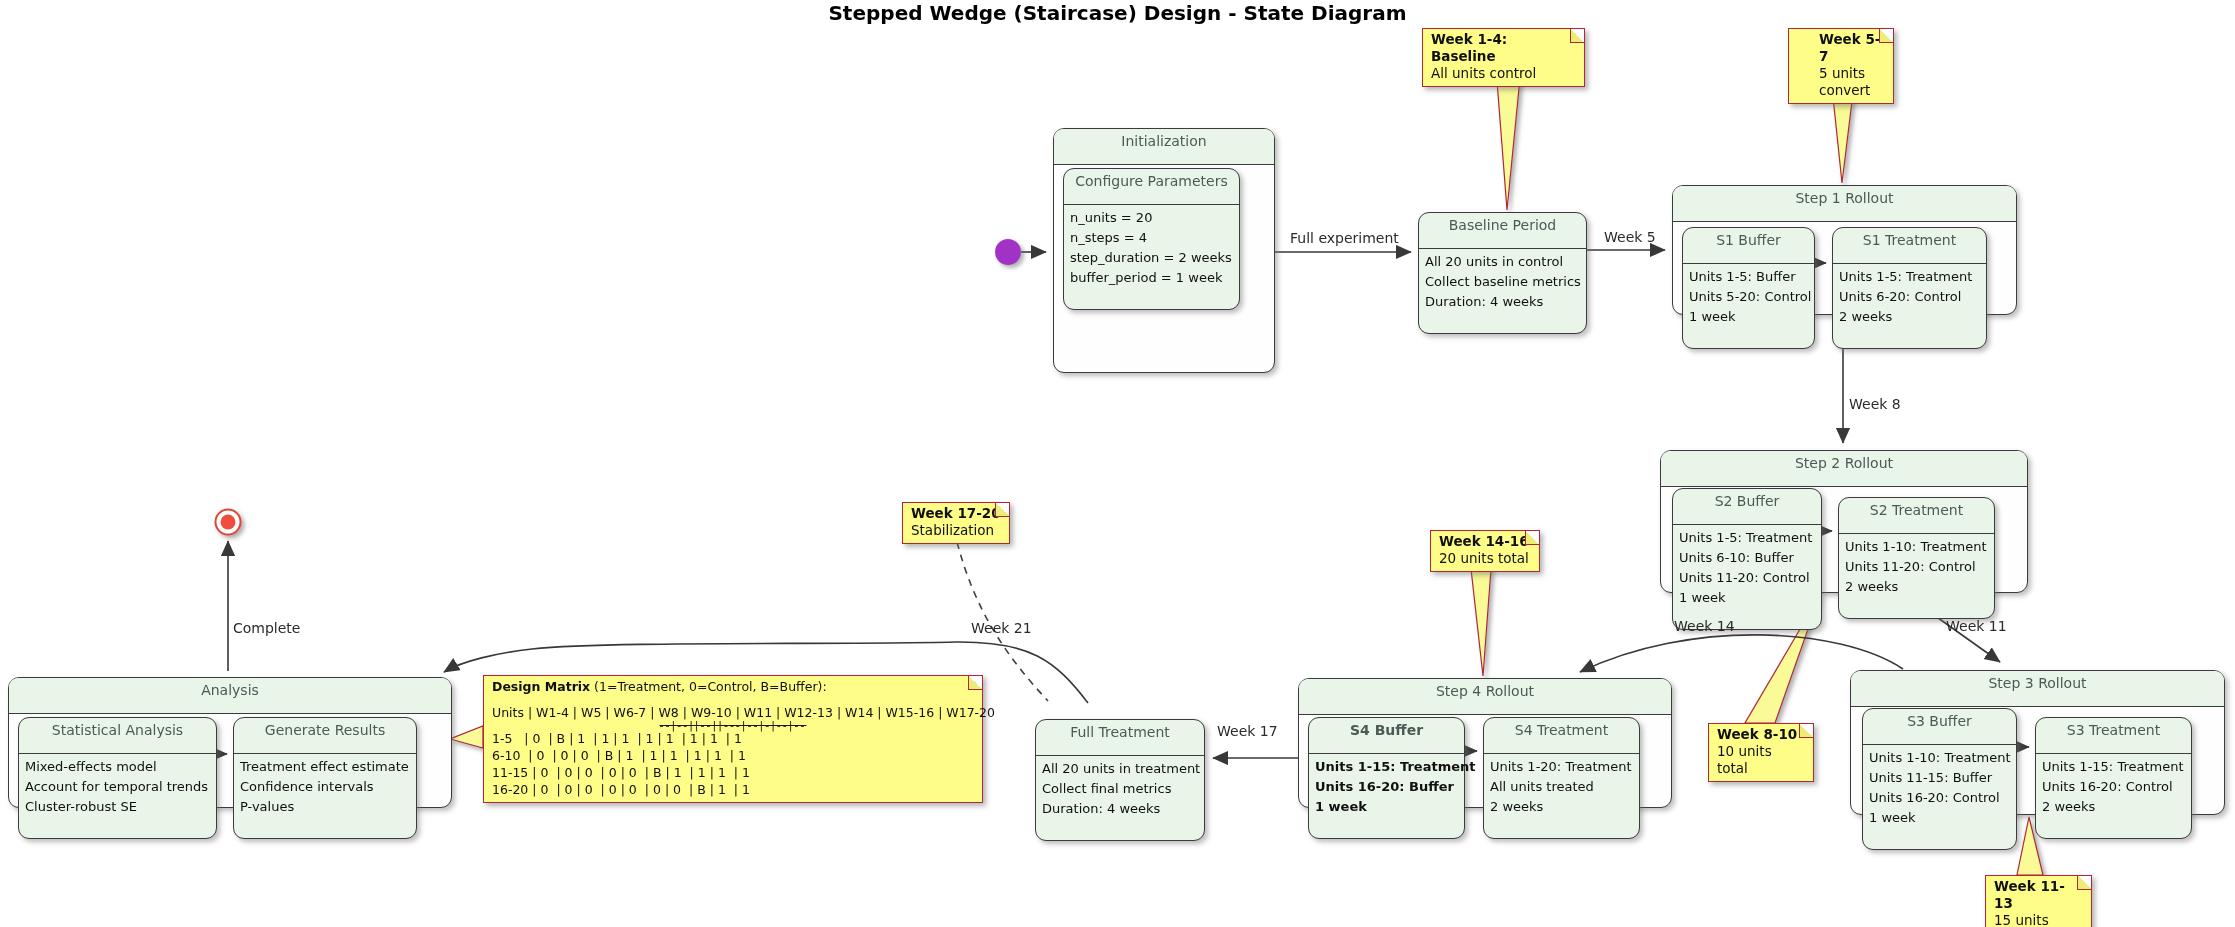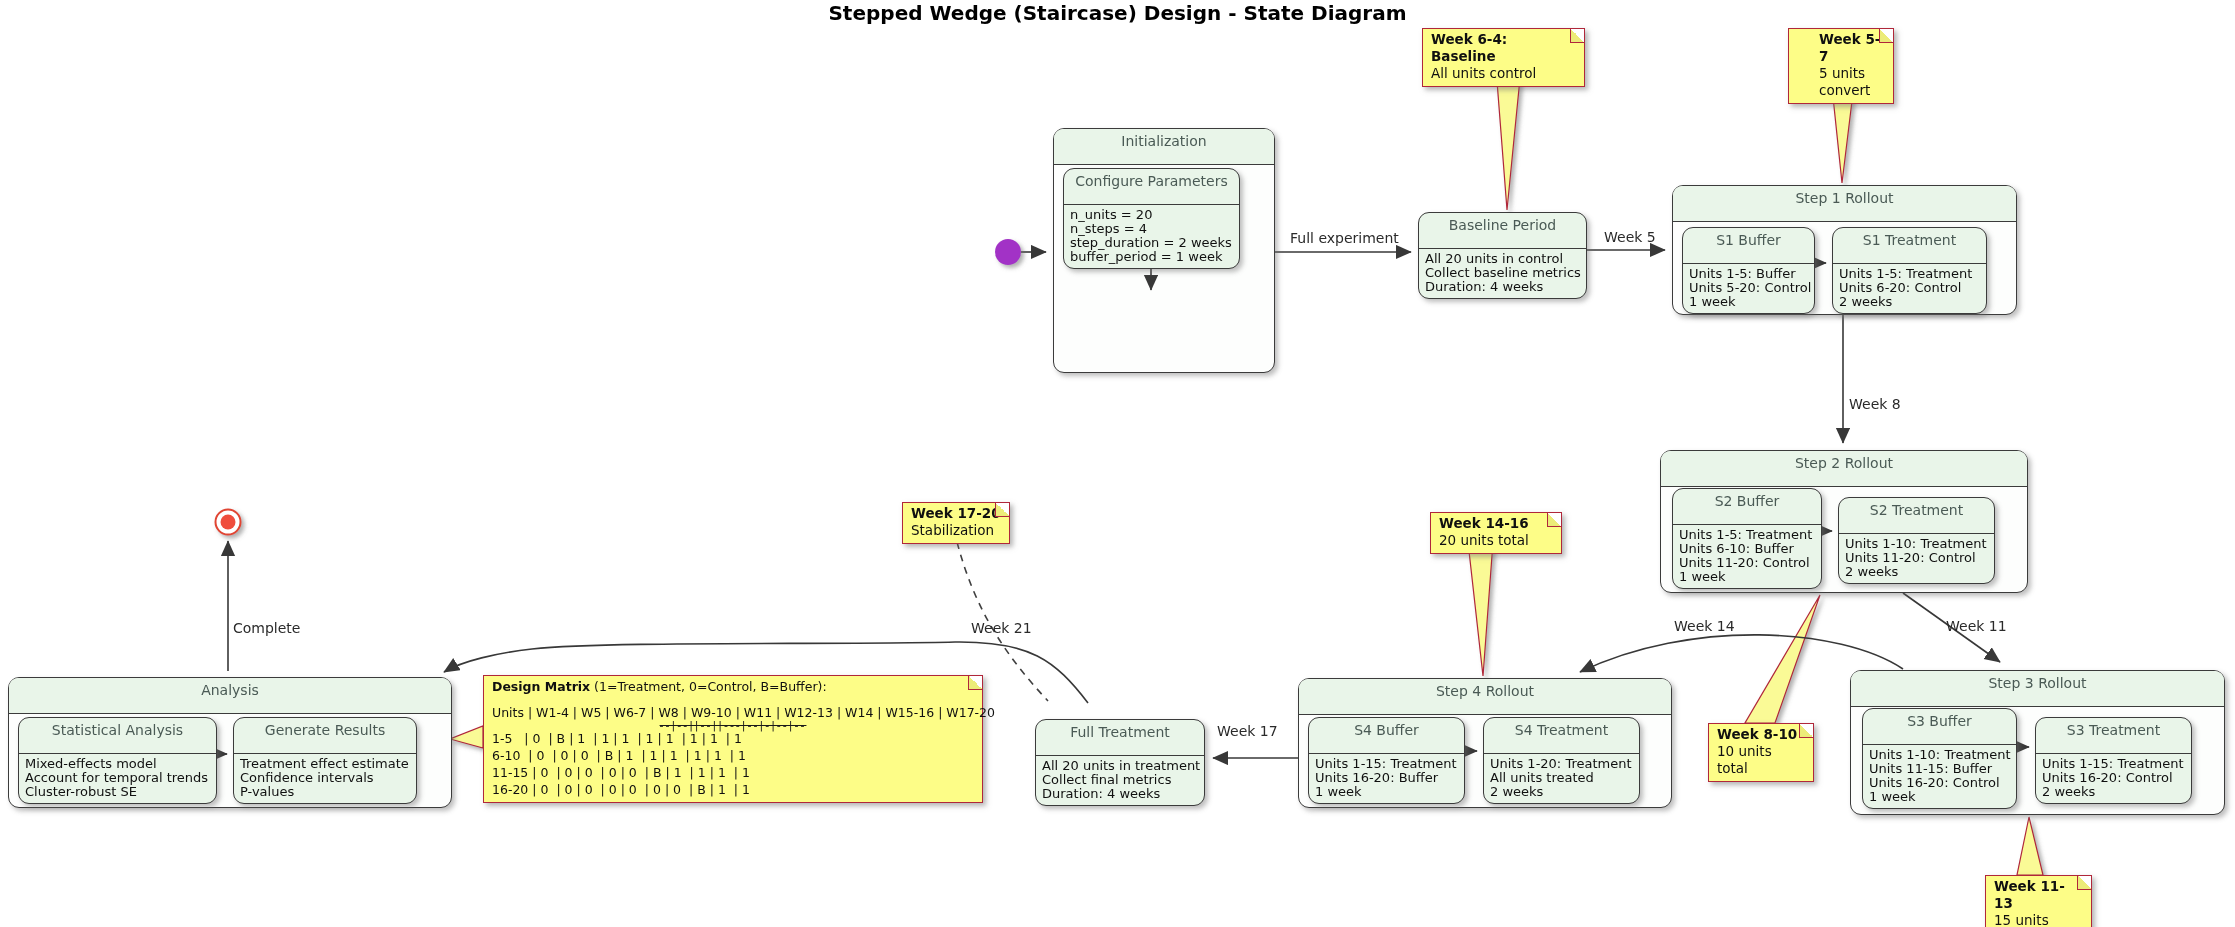--- a/index.html
+++ b/index.html
@@ -10,21 +10,21 @@
   svg.layer{position:absolute;left:0;top:0;}
   #edges-under{z-index:1;}
   #edges-over{z-index:3;}
   .state{position:absolute;border:1.8px solid #3b3b3b;border-radius:11px;
     box-shadow:3px 3px 5px rgba(110,110,110,.45);box-sizing:border-box;}
   .composite{background:#fdfefd;z-index:2;}
   .leaf{background:#e9f5e9;z-index:4;}
   .state-title{font-size:14px;color:#4a5a55;text-align:center;padding:4px 8px 15px;white-space:nowrap;}
   .composite > .state-title{background:#e9f5e9;border-radius:9px 9px 0 0;border-bottom:1.5px solid #3b3b3b;}
   .leaf > .state-title{border-bottom:1.4px solid #3b3b3b;}
-  .state-lines{font-size:13px;line-height:14px;padding:3px 6px 4px;color:#101010;white-space:pre;}
+  .state-lines{font-size:13px;line-height:20px;padding:3px 6px 21px;color:#101010;white-space:pre;}
   .note{position:absolute;background:#fdfd87;border:1.6px solid #b0273a;
     box-shadow:3px 3px 5px rgba(110,110,110,.5);padding:2px 8px 4px;
     font-size:13.5px;line-height:17px;z-index:5;color:#101010;box-sizing:border-box;}
   .note::after{content:"";position:absolute;top:0;right:0;width:13px;height:13px;
     background:linear-gradient(225deg,#ffffff 0 50%,#ecec78 50% 100%);
     border-left:1.4px solid #b0273a;border-bottom:1.4px solid #b0273a;}
   .note-title{font-weight:bold;}
   .design-note{font-size:12.5px;line-height:17px;width:500px;}
   .dm-titleline{margin-bottom:9px;}
   .dm-sep{text-decoration:line-through;text-align:center;letter-spacing:2px;
@@ -152,21 +152,21 @@
 Units 11-15: Buffer
 Units 16-20: Control
 1 week</div>
   </div>
   <div class="state leaf" style="left:2035px;top:717px;width:157px;">
     <div class="state-title">S3 Treatment</div>
     <div class="state-lines">Units 1-15: Treatment
 Units 16-20: Control
 2 weeks</div>
   </div>
-  <div class="state leaf" style="left:1308px;top:717px;width:157px;">
+  <div class="state leaf" style="left:1308px;top:717px;width:157px;font-weight:bold;">
     <div class="state-title">S4 Buffer</div>
     <div class="state-lines">Units 1-15: Treatment
 Units 16-20: Buffer
 1 week</div>
   </div>
   <div class="state leaf" style="left:1483px;top:717px;width:157px;">
     <div class="state-title">S4 Treatment</div>
     <div class="state-lines">Units 1-20: Treatment
 All units treated
 2 weeks</div>
@@ -184,28 +184,28 @@
 P-values</div>
   </div>
   <div class="state leaf" style="left:18px;top:717px;width:199px;">
     <div class="state-title">Statistical Analysis</div>
     <div class="state-lines">Mixed-effects model
 Account for temporal trends
 Cluster-robust SE</div>
   </div>
 
   <div class="note" style="left:1422px;top:28px;width:163px;">
-    <div class="note-title">Week 6-4: Baseline</div>
+    <div class="note-title">Week 1-4: Baseline</div>
     <div>All units control</div>
   </div>
   <div class="note" style="left:1788px;top:28px;width:106px;padding-left:30px;">
     <div class="note-title">Week 5-7</div>
     <div>5 units convert</div>
   </div>
-  <div class="note" style="left:1430px;top:512px;width:132px;">
+  <div class="note" style="left:1430px;top:530px;width:110px;">
     <div class="note-title">Week 14-16</div>
     <div>20 units total</div>
   </div>
   <div class="note" style="left:1708px;top:723px;width:106px;">
     <div class="note-title">Week 8-10</div>
     <div>10 units total</div>
   </div>
   <div class="note" style="left:1985px;top:875px;width:107px;">
     <div class="note-title">Week 11-13</div>
     <div>15 units total</div>

